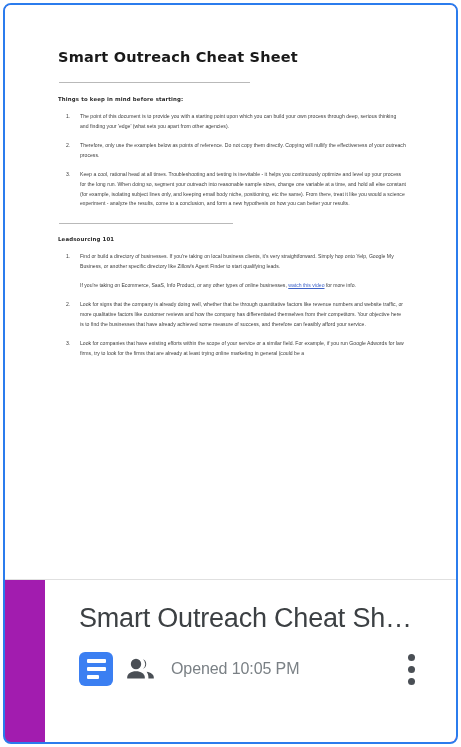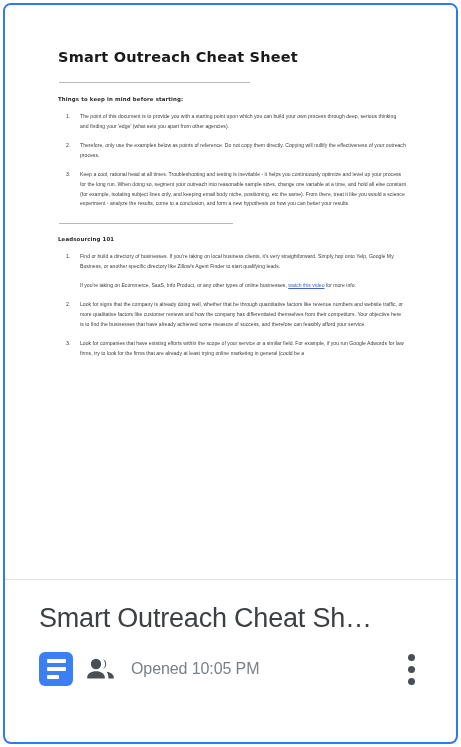--- a/index.html
+++ b/index.html
@@ -115,20 +115,21 @@
     margin: 14px 0 12px 1px;
   }
 
   
   #info-region {
     flex: 1;
     background: #ffffff;
     padding: 22px 20px 0 34px;
     display: flex;
     flex-direction: column;
+    margin-left: 40px;
   }
 
   #file-title {
     font-size: 27px;
     font-weight: 400;
     color: #3c4043;
     letter-spacing: -0.2px;
     white-space: nowrap;
     overflow: hidden;
     line-height: 1.2;

